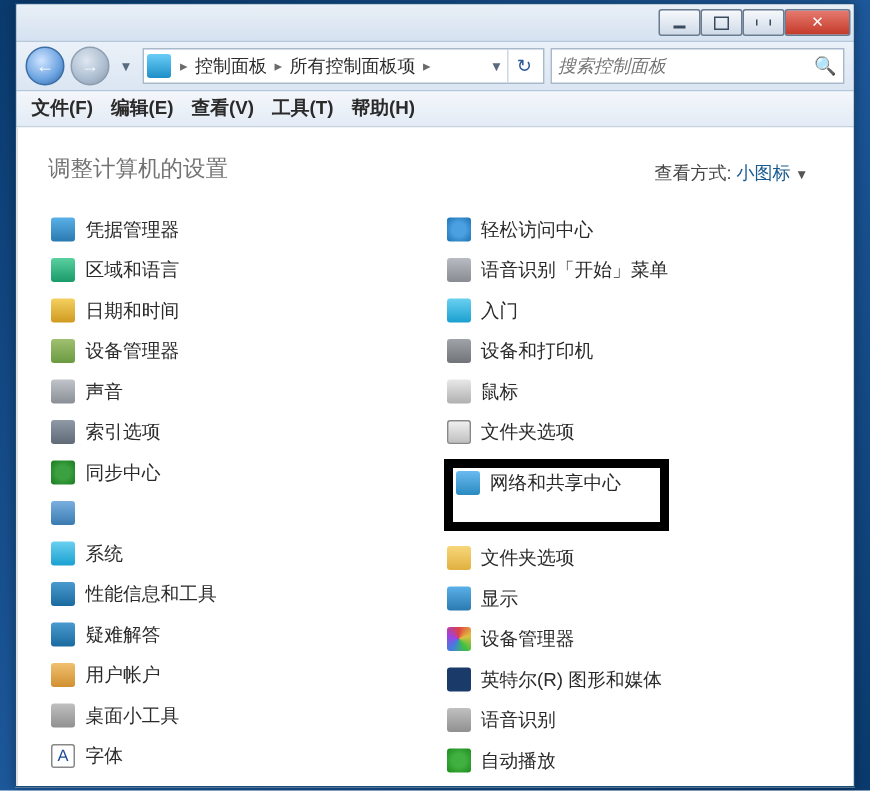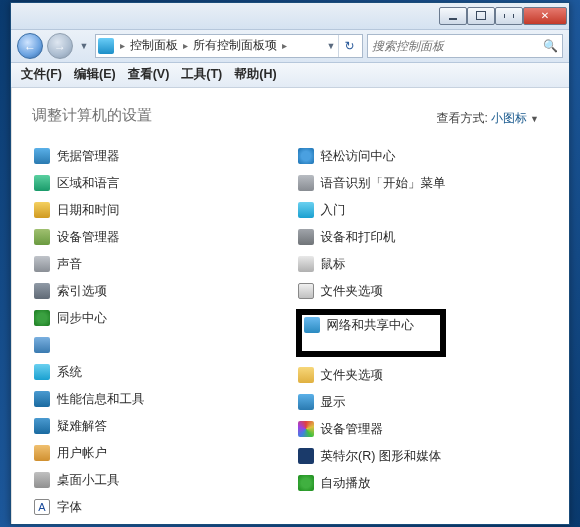--- a/index.html
+++ b/index.html
@@ -215,20 +215,24 @@
             </div>
             <div class="item">
               <span class="ico i-color"></span>
               <span>设备管理器</span>
             </div>
             <div class="item">
               <span class="ico i-intel"></span>
               <span>英特尔(R) 图形和媒体</span>
             </div>
             <div class="item">
+              <span class="ico i-speech"></span>
+              <span>语音识别</span>
+            </div>
+            <div class="item">
               <span class="ico i-autoplay"></span>
               <span>自动播放</span>
             </div>
           </div>
       </div>
     </div>
   </div>
 
 </div>
 

